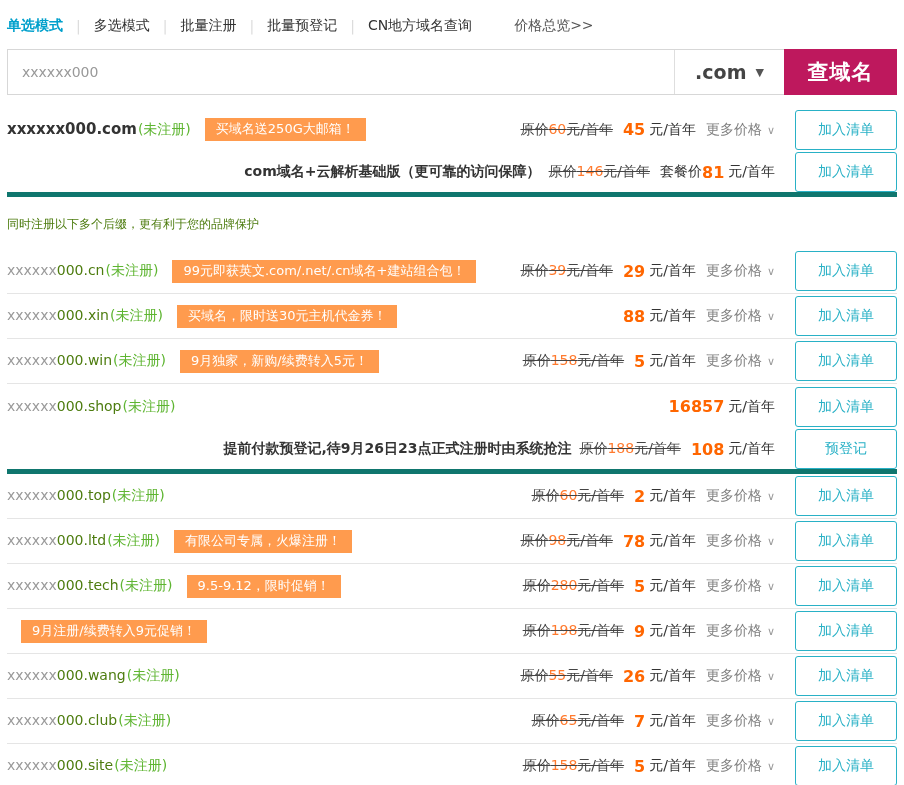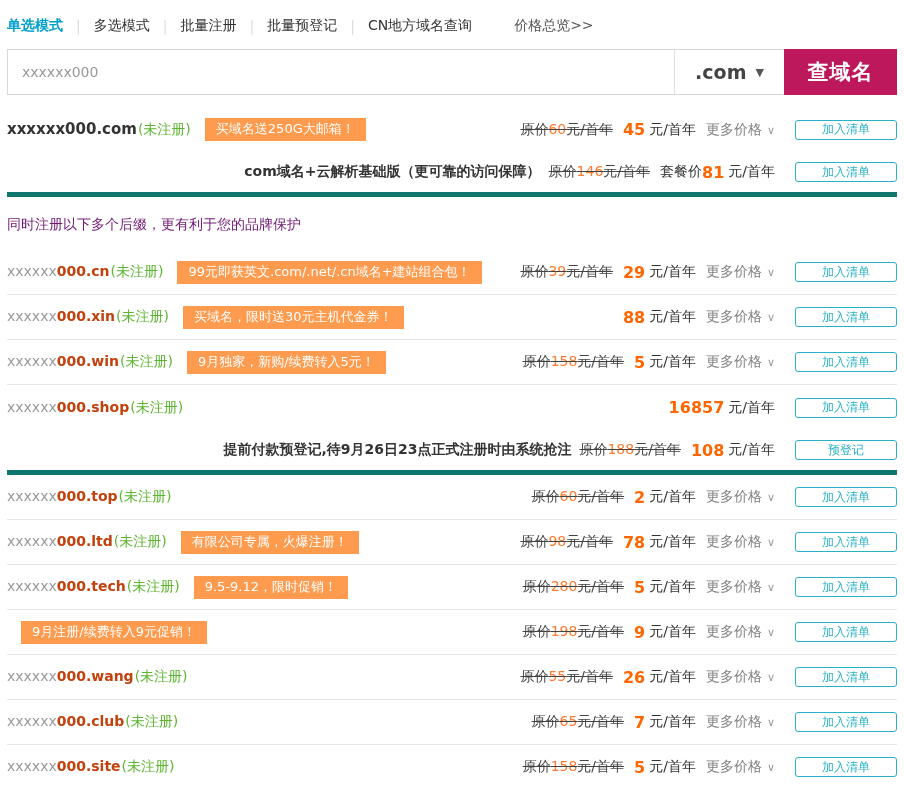--- a/index.html
+++ b/index.html
@@ -24,43 +24,43 @@
   .search-btn { width:113px; background:#be185d; color:#fff; border:none; font-size:21px; font-weight:bold; cursor:pointer; font-family:inherit; letter-spacing:1px; }
 
   
   .results { margin-top:12px; }
   .row { display:flex; align-items:center; min-height:45px; }
   .row-block { border-bottom:5px solid #0f766e; }
   .suffix-row { border-bottom:1px solid #e5e5e5; }
 
   .domain { font-size:14px; white-space:nowrap; }
   .d-prefix { color:#9a9a9a; }
-  .d-main { color:#c2410c; font-weight:bold; }
+  .d-main { color:#4d7c0f; font-weight:normal; }
   .com-domain .d-prefix, .com-domain .d-main { color:#333; font-weight:bold; font-size:15px; }
   .status { color:#5eb531; margin-left:1px; font-weight:normal; font-size:14px; }
 
   .badge { position:relative; margin-left:14px; background:#ff9b4e; color:#fff; font-size:13px; padding:2px 11px 3px 11px; white-space:nowrap; }
   .badge::before { content:""; position:absolute; left:-5px; top:3px; width:9px; height:13px; background:#fba9ad; transform:skewX(-18deg); z-index:-1; }
 
   .right { margin-left:auto; display:flex; align-items:center; white-space:nowrap; }
   .orig { color:#444; font-size:14px; text-decoration:line-through; margin-right:10px; }
   .orig .orig-num { color:#ff7a2e; }
   .price-num { color:#ff6600; font-size:16px; font-weight:bold; margin-right:4px; }
   .unit { color:#333; font-size:14px; }
   .more { margin-left:10px; color:#808080; font-size:14px; cursor:pointer; }
   .more .chev { color:#9a9a9a; font-size:11px; margin-left:5px; }
 
-  .action-btn { width:102px; height:20px; margin-left:20px; background:#fff; border:1px solid #29b1c6; border-radius:3px; color:#29b1c6; font-size:12px; cursor:pointer; font-family:inherit; flex-shrink:0; }
+  .action-btn { width:102px; height:40px; margin-left:20px; background:#fff; border:1px solid #29b1c6; border-radius:3px; color:#29b1c6; font-size:14px; cursor:pointer; font-family:inherit; flex-shrink:0; }
 
   
   .subline { display:flex; align-items:center; justify-content:flex-end; min-height:40px; }
   .bundle-text, .preorder-text { font-weight:bold; color:#333; font-size:14px; margin-right:8px; }
   .pkg-prefix { color:#333; font-size:14px; }
 
-  .note { color:#701a75; font-size:14px; padding:19px 0 16px 0;font-family:Liberation Serif, serif; }
+  .note { color:#4d7c0f; font-size:12px; padding:19px 0 16px 0;font-family:Liberation Serif, serif; }
 </style>
 </head>
 <body>
 
 <div class="page">
 
   <div class="topnav">
     <span class="nav-item active">单选模式</span>
     <span class="sep">|</span>
     <span class="nav-item">多选模式</span>

